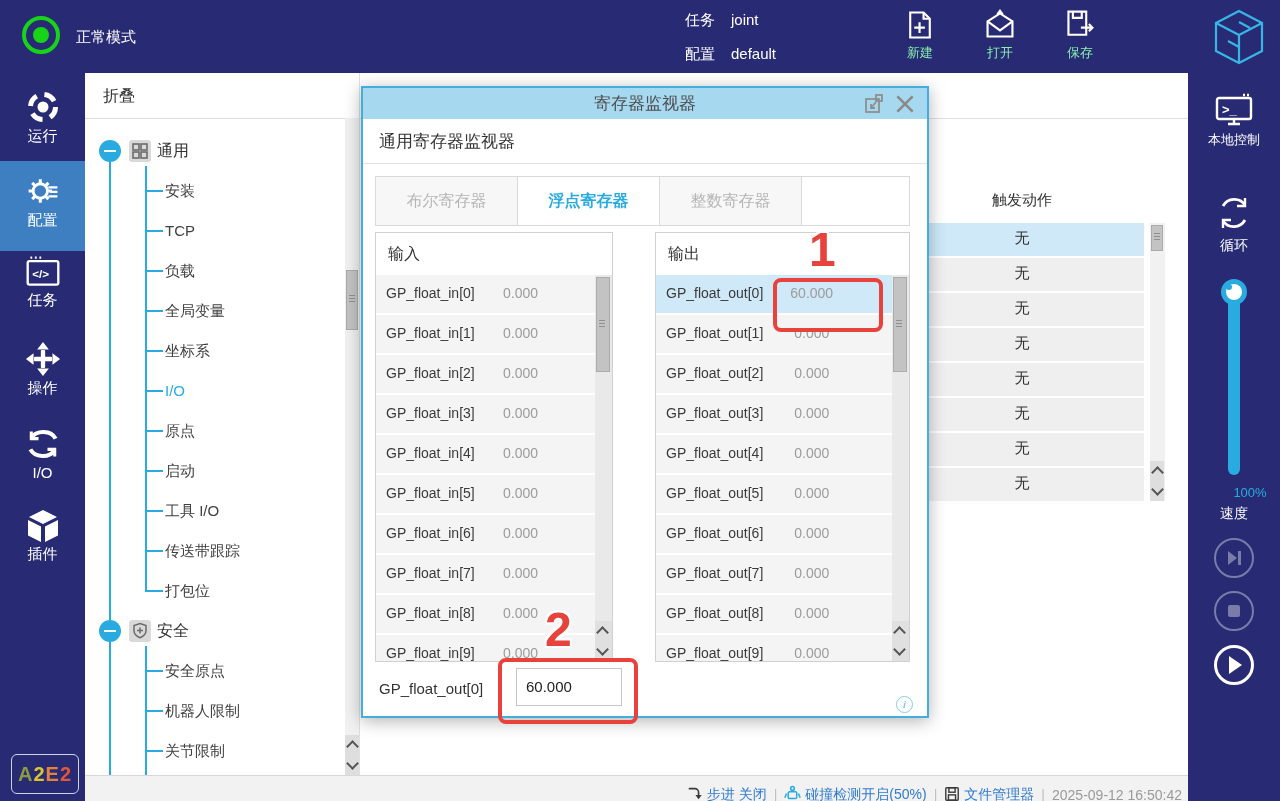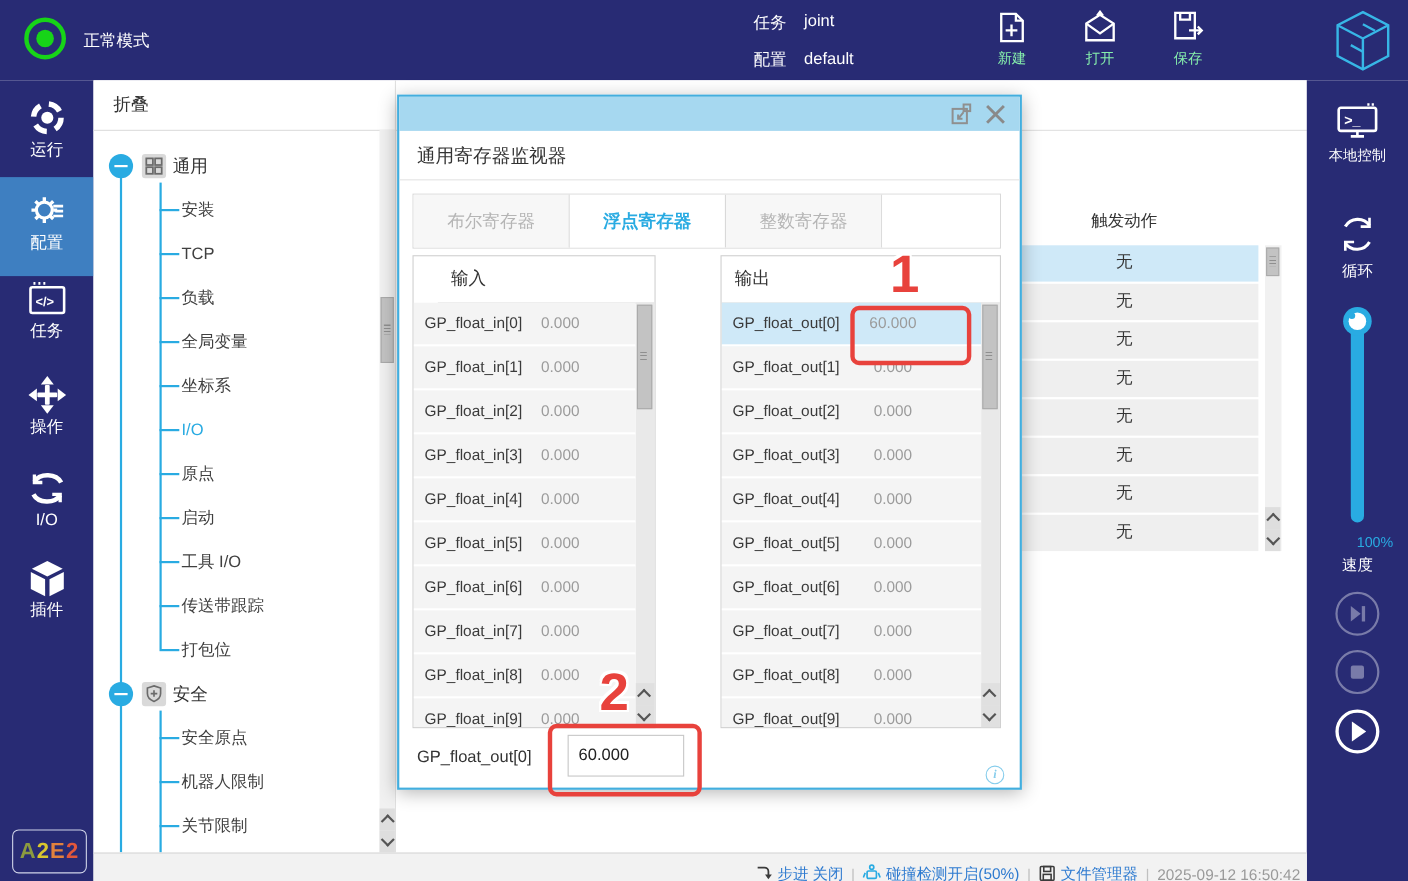--- a/index.html
+++ b/index.html
@@ -96,21 +96,21 @@
   #dlg-restore{position:absolute;right:42px;top:5px;cursor:pointer;}
   #dlg-close{position:absolute;right:10px;top:4px;cursor:pointer;}
   #dlg-sub{position:absolute;left:0;top:31px;width:100%;height:45px;line-height:45px;padding-left:16px;
      font-size:17px;color:#333;border-bottom:1px solid #e3e3e3;box-sizing:border-box;}
   #dlg-tabs{position:absolute;left:12px;top:88px;width:535px;height:50px;display:flex;border:1px solid #d9d9d9;box-sizing:border-box;}
   .tab{flex:0 0 141px;border-right:1px solid #d9d9d9;background:#f7f7f7;display:flex;align-items:center;justify-content:center;
      font-size:16px;color:#b5b5b5;cursor:pointer;}
   .tab.active{background:#fff;color:#29abe2;font-weight:bold;}
   .tab-filler{flex:1;background:#fff;}
   .lbox{position:absolute;top:144px;height:430px;border:1px solid #d0d0d0;box-sizing:border-box;background:#fff;}
-  #box-in{left:12px;width:221px;padding-left:22px;}
+  #box-in{left:12px;width:238px;}
   #box-out{left:292px;width:255px;}
   .lbox .bhead{height:42px;line-height:42px;padding-left:12px;font-size:16px;color:#333;border-bottom:1px solid #dcdcdc;}
   .lrows{position:absolute;left:0;top:42px;right:17px;bottom:0;overflow:hidden;}
   .lrow{position:relative;height:38px;border-bottom:2px solid #fff;background:#f4f4f4;cursor:pointer;}
   .lrow.sel{background:#cfe9f8;}
   .rname{position:absolute;left:10px;top:10px;font-size:14px;color:#3a3a3a;}
   .rval{position:absolute;left:66%;top:10px;transform:translateX(-50%);font-size:14px;color:#9b9b9b;}
   .lsb{position:absolute;right:0;top:42px;bottom:0;width:17px;background:#e9e9e9;}
   .lsb .thumb{left:1px;top:2px;width:14px;height:95px;}
   .lsb .sbtn{width:17px;background:#e0e0e0;}
@@ -420,20 +420,21 @@
             <rect x="5" y="10" width="8" height="6"></rect>
           </svg></span>
       <span>文件管理器</span>
     </span>
     <span class="st-sep">|</span>
     <span id="st-time">2025-09-12 16:50:42</span>
   </footer>
 
   <div id="dialog">
     <div id="dlg-title">
+      <span class="t">寄存器监视器</span>
       <span id="dlg-restore"><svg width="22" height="22" viewBox="0 0 22 22" fill="none" stroke="#8f8f8f" stroke-width="1.8">
             <rect x="3" y="6" width="13" height="13"></rect>
             <rect x="13" y="2" width="6" height="6"></rect>
             <path d="M13 9l-5 6M8 11v4h4"></path>
           </svg></span>
       <span id="dlg-close"><svg width="24" height="24" viewBox="0 0 22 22" stroke="#8a8a8a" stroke-width="2.4">
             <path d="M4 4l14 14M18 4L4 18"></path>
           </svg></span>
     </div>
     <div id="dlg-sub">通用寄存器监视器</div>

